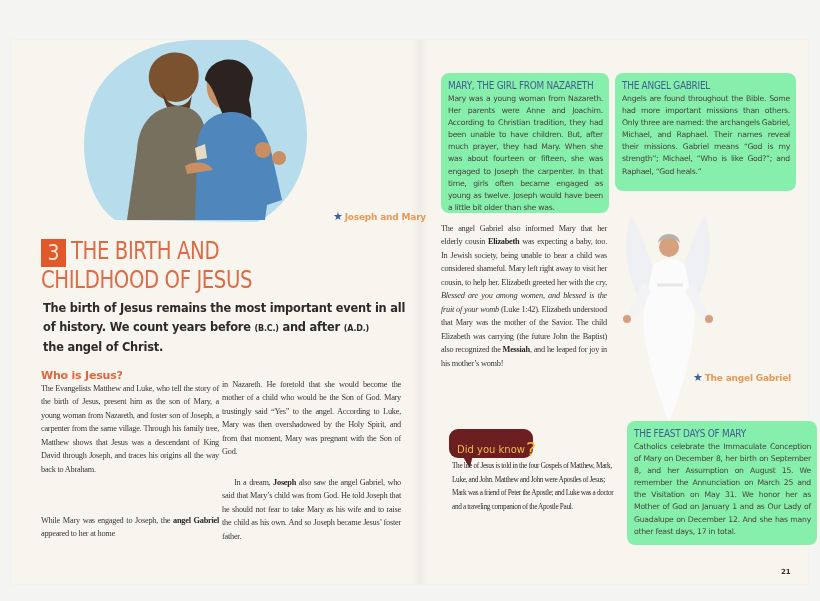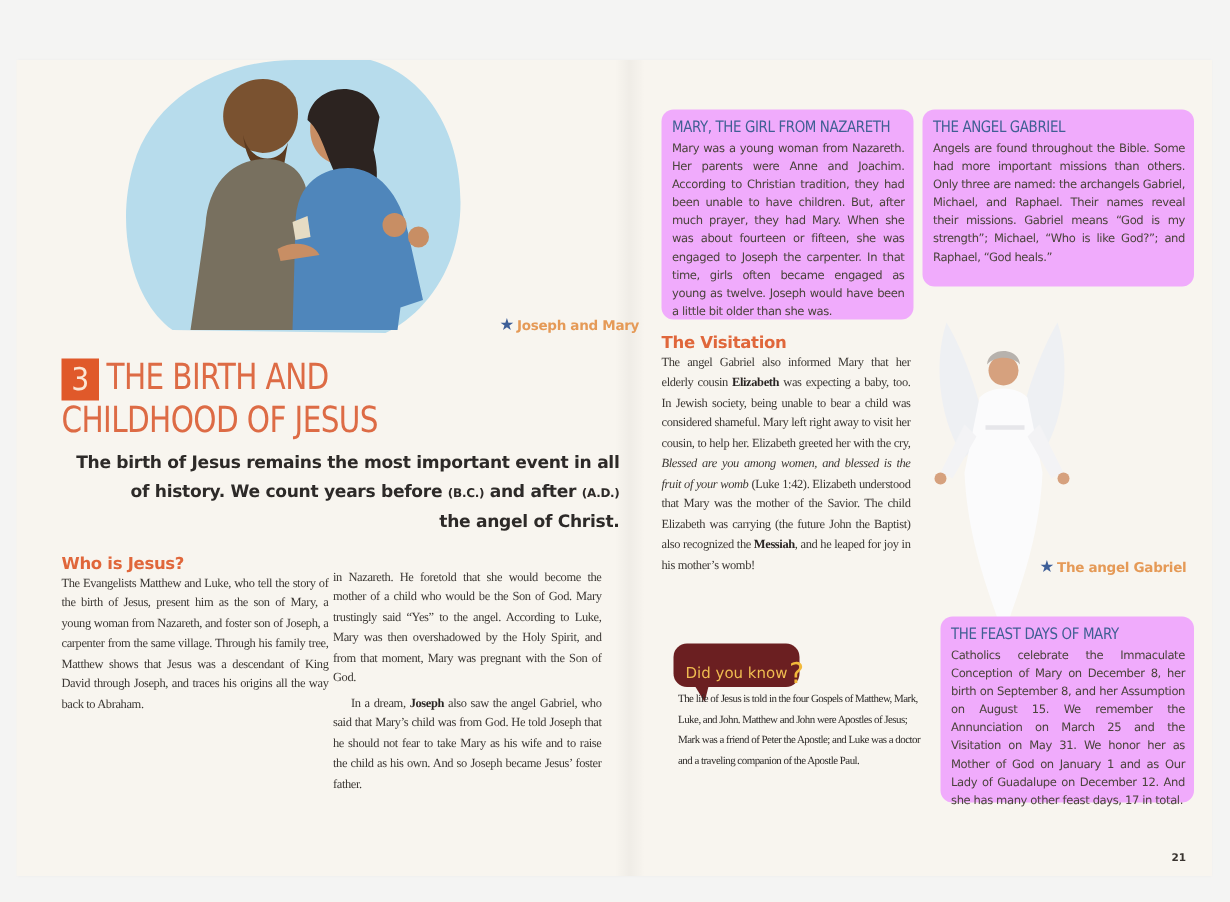--- a/index.html
+++ b/index.html
@@ -6,29 +6,29 @@
   body{width:820px;height:601px;background:#f4f4f3;position:relative;overflow:hidden;font-family:"Liberation Sans",sans-serif;color:#3a3430;}
   .spread{position:absolute;left:11px;top:40px;width:797px;height:544px;background:#f8f5ef;box-shadow:0 0 2px rgba(0,0,0,0.04);}
   .gutter{position:absolute;left:399px;top:0;width:20px;height:544px;background:linear-gradient(90deg,rgba(0,0,0,0) 0%,rgba(0,0,0,0.035) 50%,rgba(0,0,0,0) 100%);}
   .abs{position:absolute;}
   .illu1{left:56px;top:0;width:250px;height:182px;}
   .caption{font-family:"DejaVu Sans",sans-serif;font-size:9px;font-weight:bold;color:#e59a57;letter-spacing:-0.2px;}
   .caption .star{color:#3e5f98;font-size:11px;margin-right:2px;}
   .chap{left:30px;top:197px;display:flex;align-items:flex-start;}
   .chap-num{background:#e0592a;color:#fbe6d5;font-family:"DejaVu Sans Condensed","DejaVu Sans",sans-serif;font-size:21px;width:25px;height:28px;line-height:28px;text-align:center;margin-right:5px;margin-top:2px;}
   .chap-title{font-family:"DejaVu Sans",sans-serif;font-size:24px;line-height:29px;color:#dd6b45;letter-spacing:-0.5px;transform:scaleX(0.82);transform-origin:left top;white-space:nowrap;}
-  .lead{left:32px;top:259px;width:370px;font-family:"DejaVu Sans",sans-serif;font-weight:bold;font-size:11.4px;line-height:19px;color:#2d2a28;letter-spacing:-0.2px;text-align:right;}
+  .lead{left:32px;top:259px;width:370px;font-family:"DejaVu Sans",sans-serif;font-weight:bold;font-size:11.4px;line-height:19px;color:#2d2a28;letter-spacing:-0.2px;}
   .lead small{font-size:8px;}
   .sec-h{font-family:"DejaVu Sans",sans-serif;font-weight:bold;font-size:11px;color:#e0673b;letter-spacing:-0.2px;}
   .body{font-family:Liberation Serif, serif;font-size:8.3px;line-height:13.45px;color:#3b3733;text-align:justify;letter-spacing:-0.25px;}
   .body b{color:#2a2624;}
   .col1{left:30px;width:178px;}
   .col2{left:211px;width:179px;}
   .indent{text-indent:12px;}
-  .sidebar{background:#f0abfc;border-radius:8px;padding:6px 6px 3px 7px;box-sizing:border-box;}
+  .sidebar{background:#86efac;border-radius:8px;padding:6px 6px 3px 7px;box-sizing:border-box;}
   .sb-h{font-family:"DejaVu Sans",sans-serif;font-size:10.5px;color:#3f5f93;letter-spacing:-0.3px;transform:scaleX(0.85);transform-origin:left;white-space:nowrap;margin-bottom:2px;}
   .sb-body{font-family:"DejaVu Sans",sans-serif;font-size:7.7px;line-height:12.1px;color:#4a433b;text-align:justify;letter-spacing:-0.25px;}
   .dyk-bubble{left:438px;top:389px;width:84px;height:29px;background:#6b1f21;border-radius:9px;}
   .dyk-tail{left:452px;top:414px;width:0;height:0;border-left:5px solid transparent;border-right:7px solid transparent;border-top:14px solid #6b1f21;transform:skewX(14deg);}
   .dyk-text{left:446px;top:395px;font-family:"DejaVu Sans",sans-serif;font-weight:normal;font-size:10px;color:#f0bc50;white-space:nowrap;}
   .dyk-q{font-size:19px;color:#f2b93b;margin-left:1px;position:relative;top:3px;}
   .dyk-body{left:441px;top:419px;width:165px;font-family:Liberation Serif, serif;font-size:7.3px;line-height:13.5px;color:#2d2a28;letter-spacing:-0.35px;}
   .pnum{font-family:"DejaVu Sans",sans-serif;font-size:7px;font-weight:bold;color:#3a3430;}
   .illu2{left:602px;top:155px;width:110px;height:228px;}
 </style>
@@ -67,41 +67,41 @@
   <div class="abs lead">
     <span>The birth of Jesus remains the most important event in all of history. We count years before </span><small>(B.C.)</small><span> and after </span><small>(A.D.)</small><br><span> the angel of Christ.</span>
   </div>
 
   <div class="abs col1" style="top:329px;">
     <div class="sec-h">Who is Jesus?</div>
     <div class="body">The Evangelists Matthew and Luke, who tell the story of the birth of Jesus, present him as the son of Mary, a young woman from Nazareth, and foster son of Joseph, a carpenter from the same village. Through his family tree, Matthew shows that Jesus was a descendant of King David through Joseph, and traces his origins all the way back to Abraham.</div>
   </div>
 
   <div class="abs col1" style="top:474px;">
+    <div class="body"><span>While Mary was engaged to Joseph, the </span><b>angel Gabriel</b><span> appeared to her at home</span></div>
   </div>
 
   <div class="abs col2" style="top:338px;">
     <div class="body">in Nazareth. He foretold that she would become the mother of a child who would be the Son of God. Mary trustingly said “Yes” to the angel. According to Luke, Mary was then overshadowed by the Holy Spirit, and from that moment, Mary was pregnant with the Son of God.</div>
-    <div class="body indent" style="margin-top:3px;"><span>In a dream, </span><b>Joseph</b><span> also saw the angel Gabriel, who said that Mary’s child was from God. He told Joseph that he should not fear to take Mary as his wife and to raise the child as his own. And so Joseph became Jesus’ foster father.</span></div>
+    <div class="body indent" style="margin-top:17px;"><span>In a dream, </span><b>Joseph</b><span> also saw the angel Gabriel, who said that Mary’s child was from God. He told Joseph that he should not fear to take Mary as his wife and to raise the child as his own. And so Joseph became Jesus’ foster father.</span></div>
   </div>
 
   <div class="abs pnum" style="left:30px;top:540px;margin-top:28px;">20</div>
 
   <div class="abs sidebar" style="left:430px;top:33px;width:168px;height:140px;">
     <div class="sb-h">MARY, THE GIRL FROM NAZARETH</div>
     <div class="sb-body">Mary was a young woman from Nazareth. Her parents were Anne and Joachim. According to Christian tradition, they had been unable to have children. But, after much prayer, they had Mary. When she was about fourteen or fifteen, she was engaged to Joseph the carpenter. In that time, girls often became engaged as young as twelve. Joseph would have been a little bit older than she was.</div>
   </div>
 
   <div class="abs sidebar" style="left:604px;top:33px;width:181px;height:118px;">
     <div class="sb-h">THE ANGEL GABRIEL</div>
     <div class="sb-body">Angels are found throughout the Bible. Some had more important missions than others. Only three are named: the archangels Gabriel, Michael, and Raphael. Their names reveal their missions. Gabriel means “God is my strength”; Michael, “Who is like God?”; and Raphael, “God heals.”</div>
   </div>
 
   <div class="abs" style="left:430px;top:182px;width:166px;">
-    <div class="sec-h">The Visitation</div>
     <div class="body"><span>The angel Gabriel also informed Mary that her elderly cousin </span><b>Elizabeth</b><span> was expecting a baby, too. In Jewish society, being unable to bear a child was considered shameful. Mary left right away to visit her cousin, to help her. Elizabeth greeted her with the cry, </span><i>Blessed are you among women, and blessed is the fruit of your womb</i><span> (Luke 1:42). Elizabeth understood that Mary was the mother of the Savior. The child Elizabeth was carrying (the future John the Baptist) also recognized the </span><b>Messiah</b><span>, and he leaped for joy in his mother’s womb!</span></div>
   </div>
 
   <div class="abs dyk-bubble"></div>
   <div class="abs dyk-tail"></div>
   <div class="abs dyk-text"><span>Did you know</span><span class="dyk-q">?</span></div>
   <div class="abs dyk-body">The life of Jesus is told in the four Gospels of Matthew, Mark, Luke, and John. Matthew and John were Apostles of Jesus; Mark was a friend of Peter the Apostle; and Luke was a doctor and a traveling companion of the Apostle Paul.</div>
 
   <svg class="abs illu2" viewBox="0 0 110 228">
     <path d="M18 20 C30 40 40 70 45 95 L30 110 C15 90 8 50 18 20Z" fill="#eef0f3"></path>
@@ -113,19 +113,19 @@
     <path d="M80 88 L96 120 L88 124 L72 96Z" fill="#f3f3f5"></path>
     <circle cx="14" cy="124" r="4" fill="#d6a17e"></circle>
     <circle cx="96" cy="124" r="4" fill="#d6a17e"></circle>
     <path d="M44 90 L70 90" stroke="#e6e6ea" stroke-width="3"></path>
   </svg>
 
   <div class="abs caption" style="left:682px;top:331px;">
     <span class="star">★</span><span>The angel Gabriel</span>
   </div>
 
-  <div class="abs sidebar" style="left:616px;top:371px;width:169px;height:124px;">
+  <div class="abs sidebar" style="left:616px;top:381px;width:190px;height:124px;">
     <div class="sb-h">THE FEAST DAYS OF MARY</div>
     <div class="sb-body">Catholics celebrate the Immaculate Conception of Mary on December 8, her birth on September 8, and her Assumption on August 15. We remember the Annunciation on March 25 and the Visitation on May 31. We honor her as Mother of God on January 1 and as Our Lady of Guadalupe on December 12. And she has many other feast days, 17 in total.</div>
   </div>
 
   <div class="abs pnum" style="left:770px;top:528px;">21</div>
 </div>
 
 </body></html>

